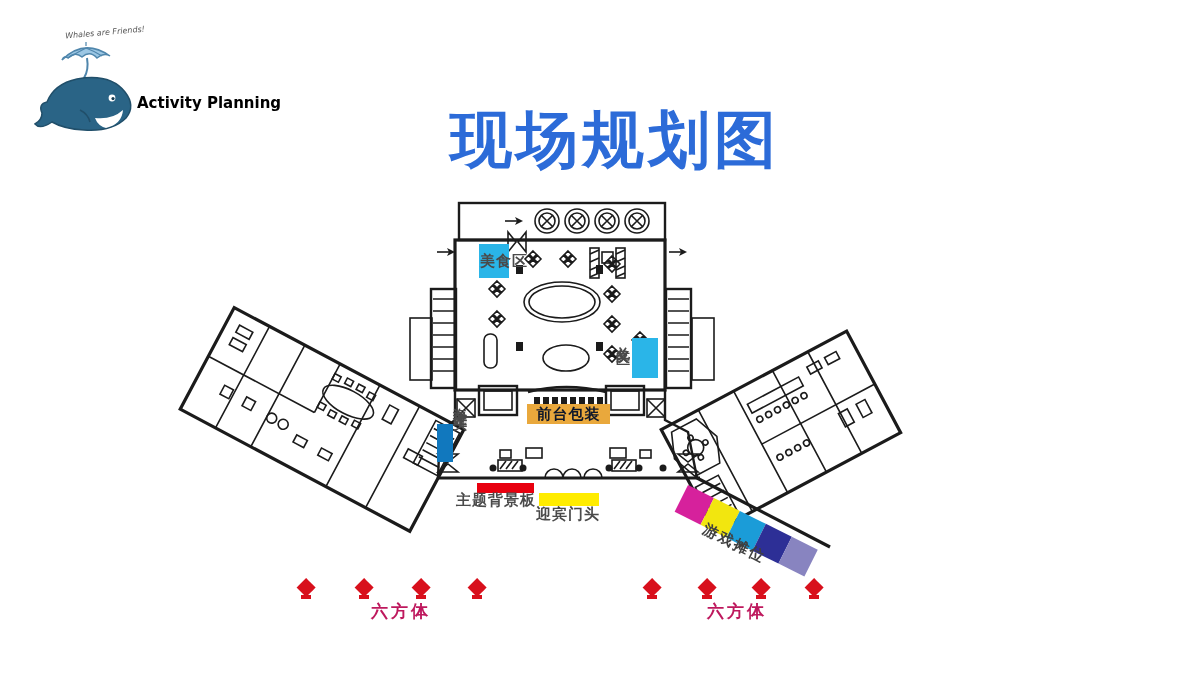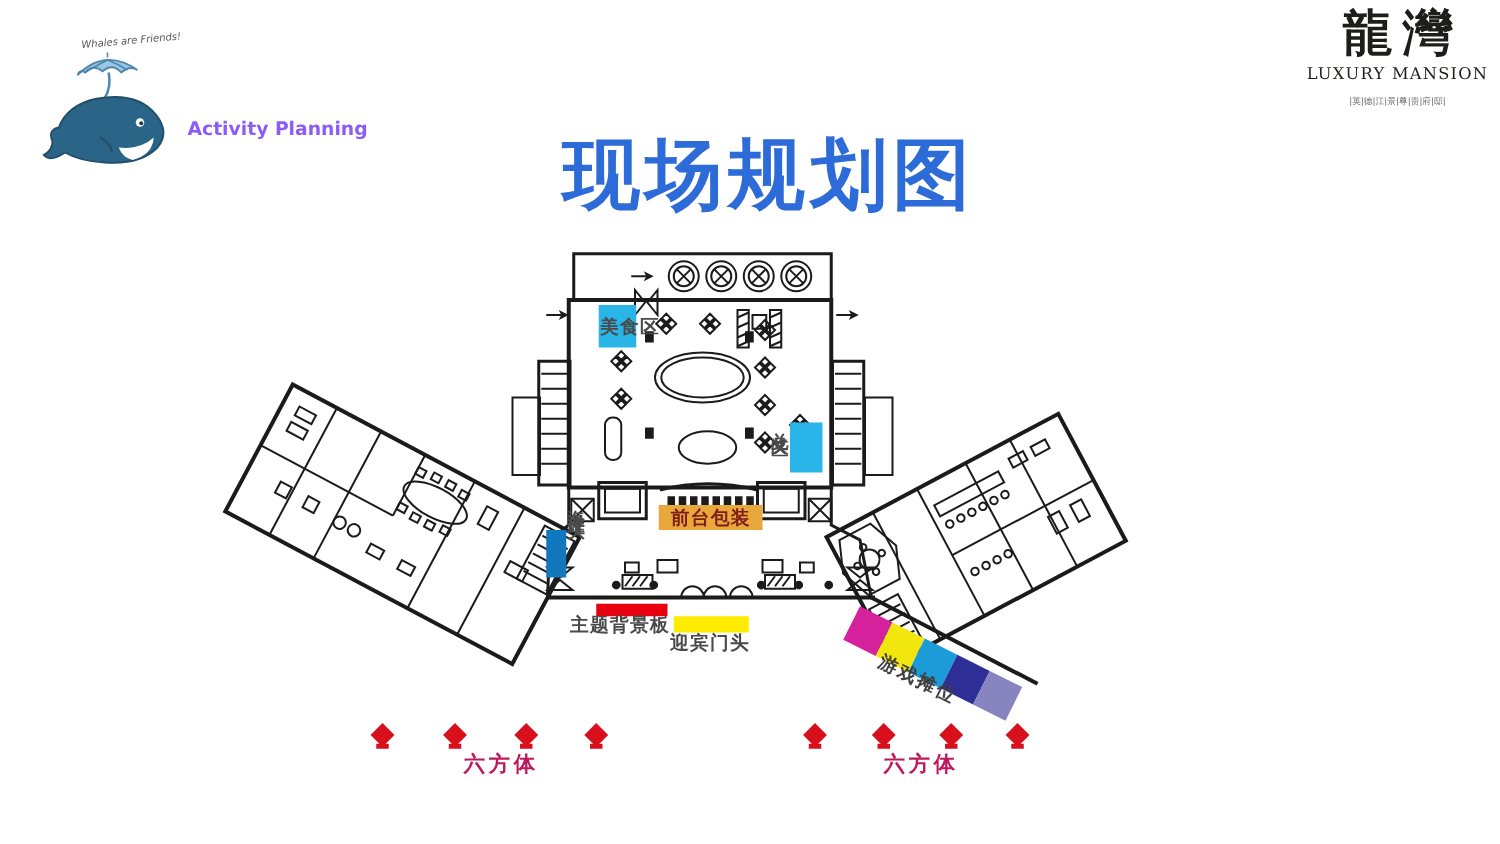--- a/index.html
+++ b/index.html
@@ -29,21 +29,21 @@
   .ln3{fill:none;stroke:#1b1b1b;stroke-width:3.2;}
   .fl{fill:#1b1b1b;stroke:none;}
 
   
   .marker{position:absolute;}
   .plan-label{position:absolute;font-size:15px;font-weight:700;color:#4a4a4a;
       letter-spacing:1px;white-space:nowrap;line-height:1.1;}
   .vtext{writing-mode:vertical-rl;text-orientation:upright;letter-spacing:3px;}
   .gold-band{position:absolute;left:527px;top:404px;width:83px;height:20px;
       display:flex;align-items:center;justify-content:center;}
-  .gold-band span{font-size:15px;font-weight:700;color:#7f1d1d;letter-spacing:1px;white-space:nowrap;}
+  .gold-band span{font-size:15px;font-weight:700;color:#0f172a;letter-spacing:1px;white-space:nowrap;}
   .stall-strip{position:absolute;left:688px;top:485px;display:flex;
       transform:rotate(26.5deg);transform-origin:left top;}
   .stall-seg{width:29px;height:30px;}
   .stall-label{position:absolute;left:708px;top:520px;transform:rotate(26.5deg);
       transform-origin:left top;font-size:15px;font-weight:700;color:#3f3f3f;letter-spacing:2px;}
   .whale-island{position:absolute;left:868px;top:406px;width:130px;height:156px;}
   .whale-island .lbl{position:absolute;left:16px;top:72px;width:92px;text-align:center;
       font-size:17px;font-weight:700;color:#103a55;letter-spacing:2px;}
 
   
@@ -68,28 +68,23 @@
 
       <path d="M20,88 Q8,96 3,90 Q10,86 10,79 Q6,70 15,68 Q22,50 45,45 Q78,39 93,58 Q104,72 94,84 Q80,98 52,96 Q32,95 20,88 Z" fill="#2a6486" stroke="#214f6a" stroke-width="1.5"></path>
 
       <path d="M63,84 Q80,86 91,76 Q90,90 74,94 Q66,92 63,84 Z" fill="#ffffff"></path>
 
       <circle cx="80" cy="64" r="3.4" fill="#ffffff"></circle>
       <circle cx="81" cy="64.6" r="1.6" fill="#153b51"></circle>
 
       <path d="M48,76 Q56,80 58,88" fill="none" stroke="#214f6a" stroke-width="1.6"></path>
     </svg>
-    <div class="logo-en" style="color: #8b5cf6; margin-left: 13px;">Activity Planning</div>
+    <div class="logo-en" style="color: #000000;">Activity Planning</div>
   </div>
 
-  <div class="logo-right">
-    <div class="brand-cn">龍灣</div>
-    <div class="brand-sub">LUXURY MANSION</div>
-    <div class="brand-tagline">|英|德|江|景|尊|贵|府|邸|</div>
-  </div>
 
   <div class="page-title" style="color: rgb(44, 107, 216);">现场规划图</div>
 
   <svg class="plan" viewBox="0 0 1200 675">
     <defs>
       <g id="rt">
         <circle r="12" class="ln"></circle>
           <circle r="8" class="ln"></circle>
         <path d="M-5.5,-5.5 L5.5,5.5 M-5.5,5.5 L5.5,-5.5" class="ln"></path>
       </g>

